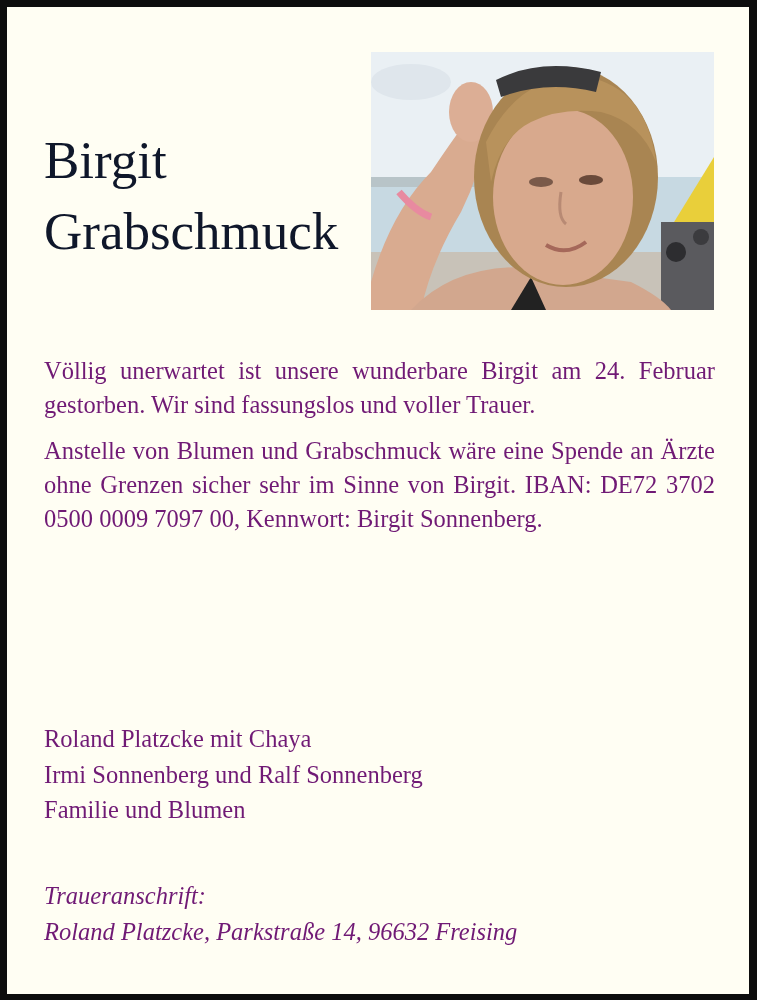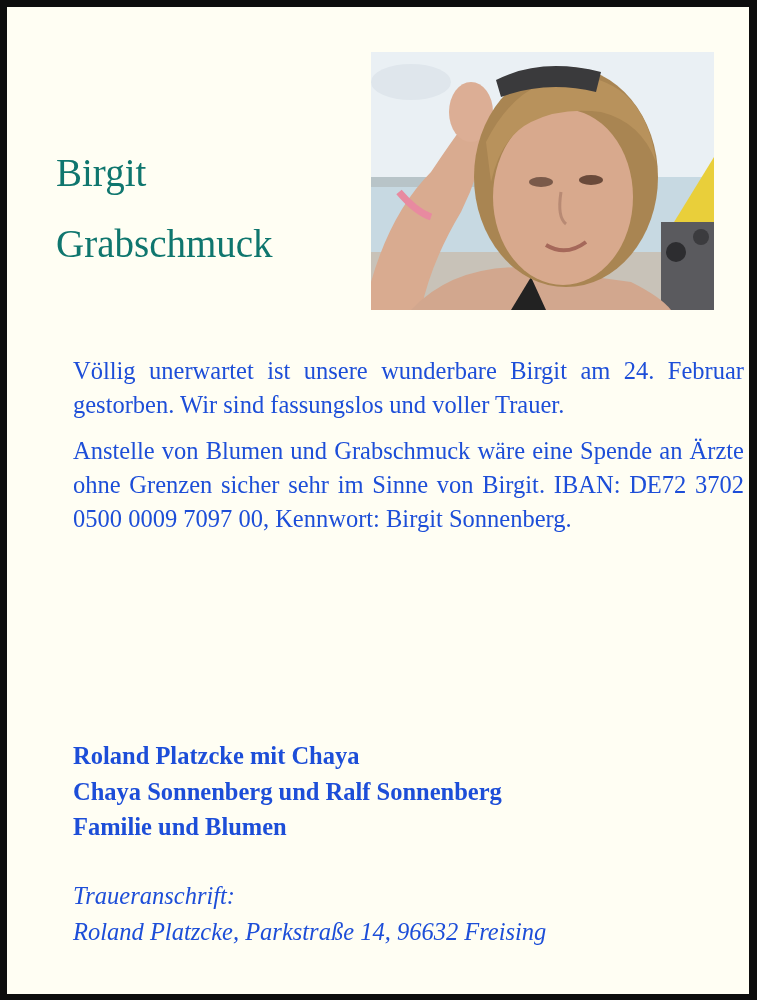--- a/index.html
+++ b/index.html
@@ -7,39 +7,39 @@
   .card {
     position: absolute; left: 0; top: 0;
     width: 757px; height: 1000px; box-sizing: border-box;
     border-style: solid; border-color: #0d0d0d;
     border-width: 7px 8px 6px 7px;
     background: #fffef3;
     overflow: hidden;
   }
   .name {
     position: absolute; left: 37px; top: 118px;
-    font-size: 39px; line-height: 71px; color: #0f766e;
-    margin: 12px; font-weight: normal;
+    font-size: 53px; line-height: 71px; color: #0f172a;
+    margin: 0; font-weight: normal;
   }
   .photo {
     position: absolute; left: 364px; top: 45px;
     width: 343px; height: 258px; overflow: hidden;
     background: linear-gradient(180deg, #eef3f7 0%, #e6eef3 45%, #cfdde4 55%, #c9d6dc 70%, #b9bfbf 100%);
   }
   .photo svg { display: block; }
   .text {
     position: absolute; left: 37px; width: 671px;
-    font-size: 24.5px; color: #1d4ed8; margin-left: 29px;
+    font-size: 24.5px; color: #701a75;
   }
   .body-text { top: 347px; }
   .body-text p {
     margin: 0 0 12px 0; line-height: 34px; text-align: justify;
     text-align-last: left;
   }
-  .sig { top: 731px; line-height: 35.5px; font-weight: bold; }
+  .sig { top: 714px; line-height: 35.5px; }
   .sig div, .addr div { white-space: nowrap; }
   .addr { top: 871px; line-height: 35.5px; font-style: italic; }
 </style>
 </head>
 <body>
 
 <div class="card">
 
   <h1 class="name">
     <span>Birgit</span><br>
@@ -85,21 +85,21 @@
     </svg>
   </div>
 
   <div class="text body-text">
     <p>Völlig unerwartet ist unsere wunderbare Birgit am 24. Februar gestorben. Wir sind fassungslos und voller Trauer.</p>
     <p>Anstelle von Blumen und Grabschmuck wäre eine Spende an Ärzte ohne Grenzen sicher sehr im Sinne von Birgit. IBAN: DE72 3702 0500 0009 7097 00, Kennwort: Birgit Sonnenberg.</p>
   </div>
 
   <div class="text sig">
     <div>Roland Platzcke mit Chaya</div>
-    <div>Chaya Sonnenberg und Ralf Sonnenberg</div>
+    <div>Irmi Sonnenberg und Ralf Sonnenberg</div>
     <div>Familie und Blumen</div>
   </div>
 
   <div class="text addr">
     <div>Traueranschrift:</div>
     <div>Roland Platzcke, Parkstraße 14, 96632 Freising</div>
   </div>
 
 </div>
 

